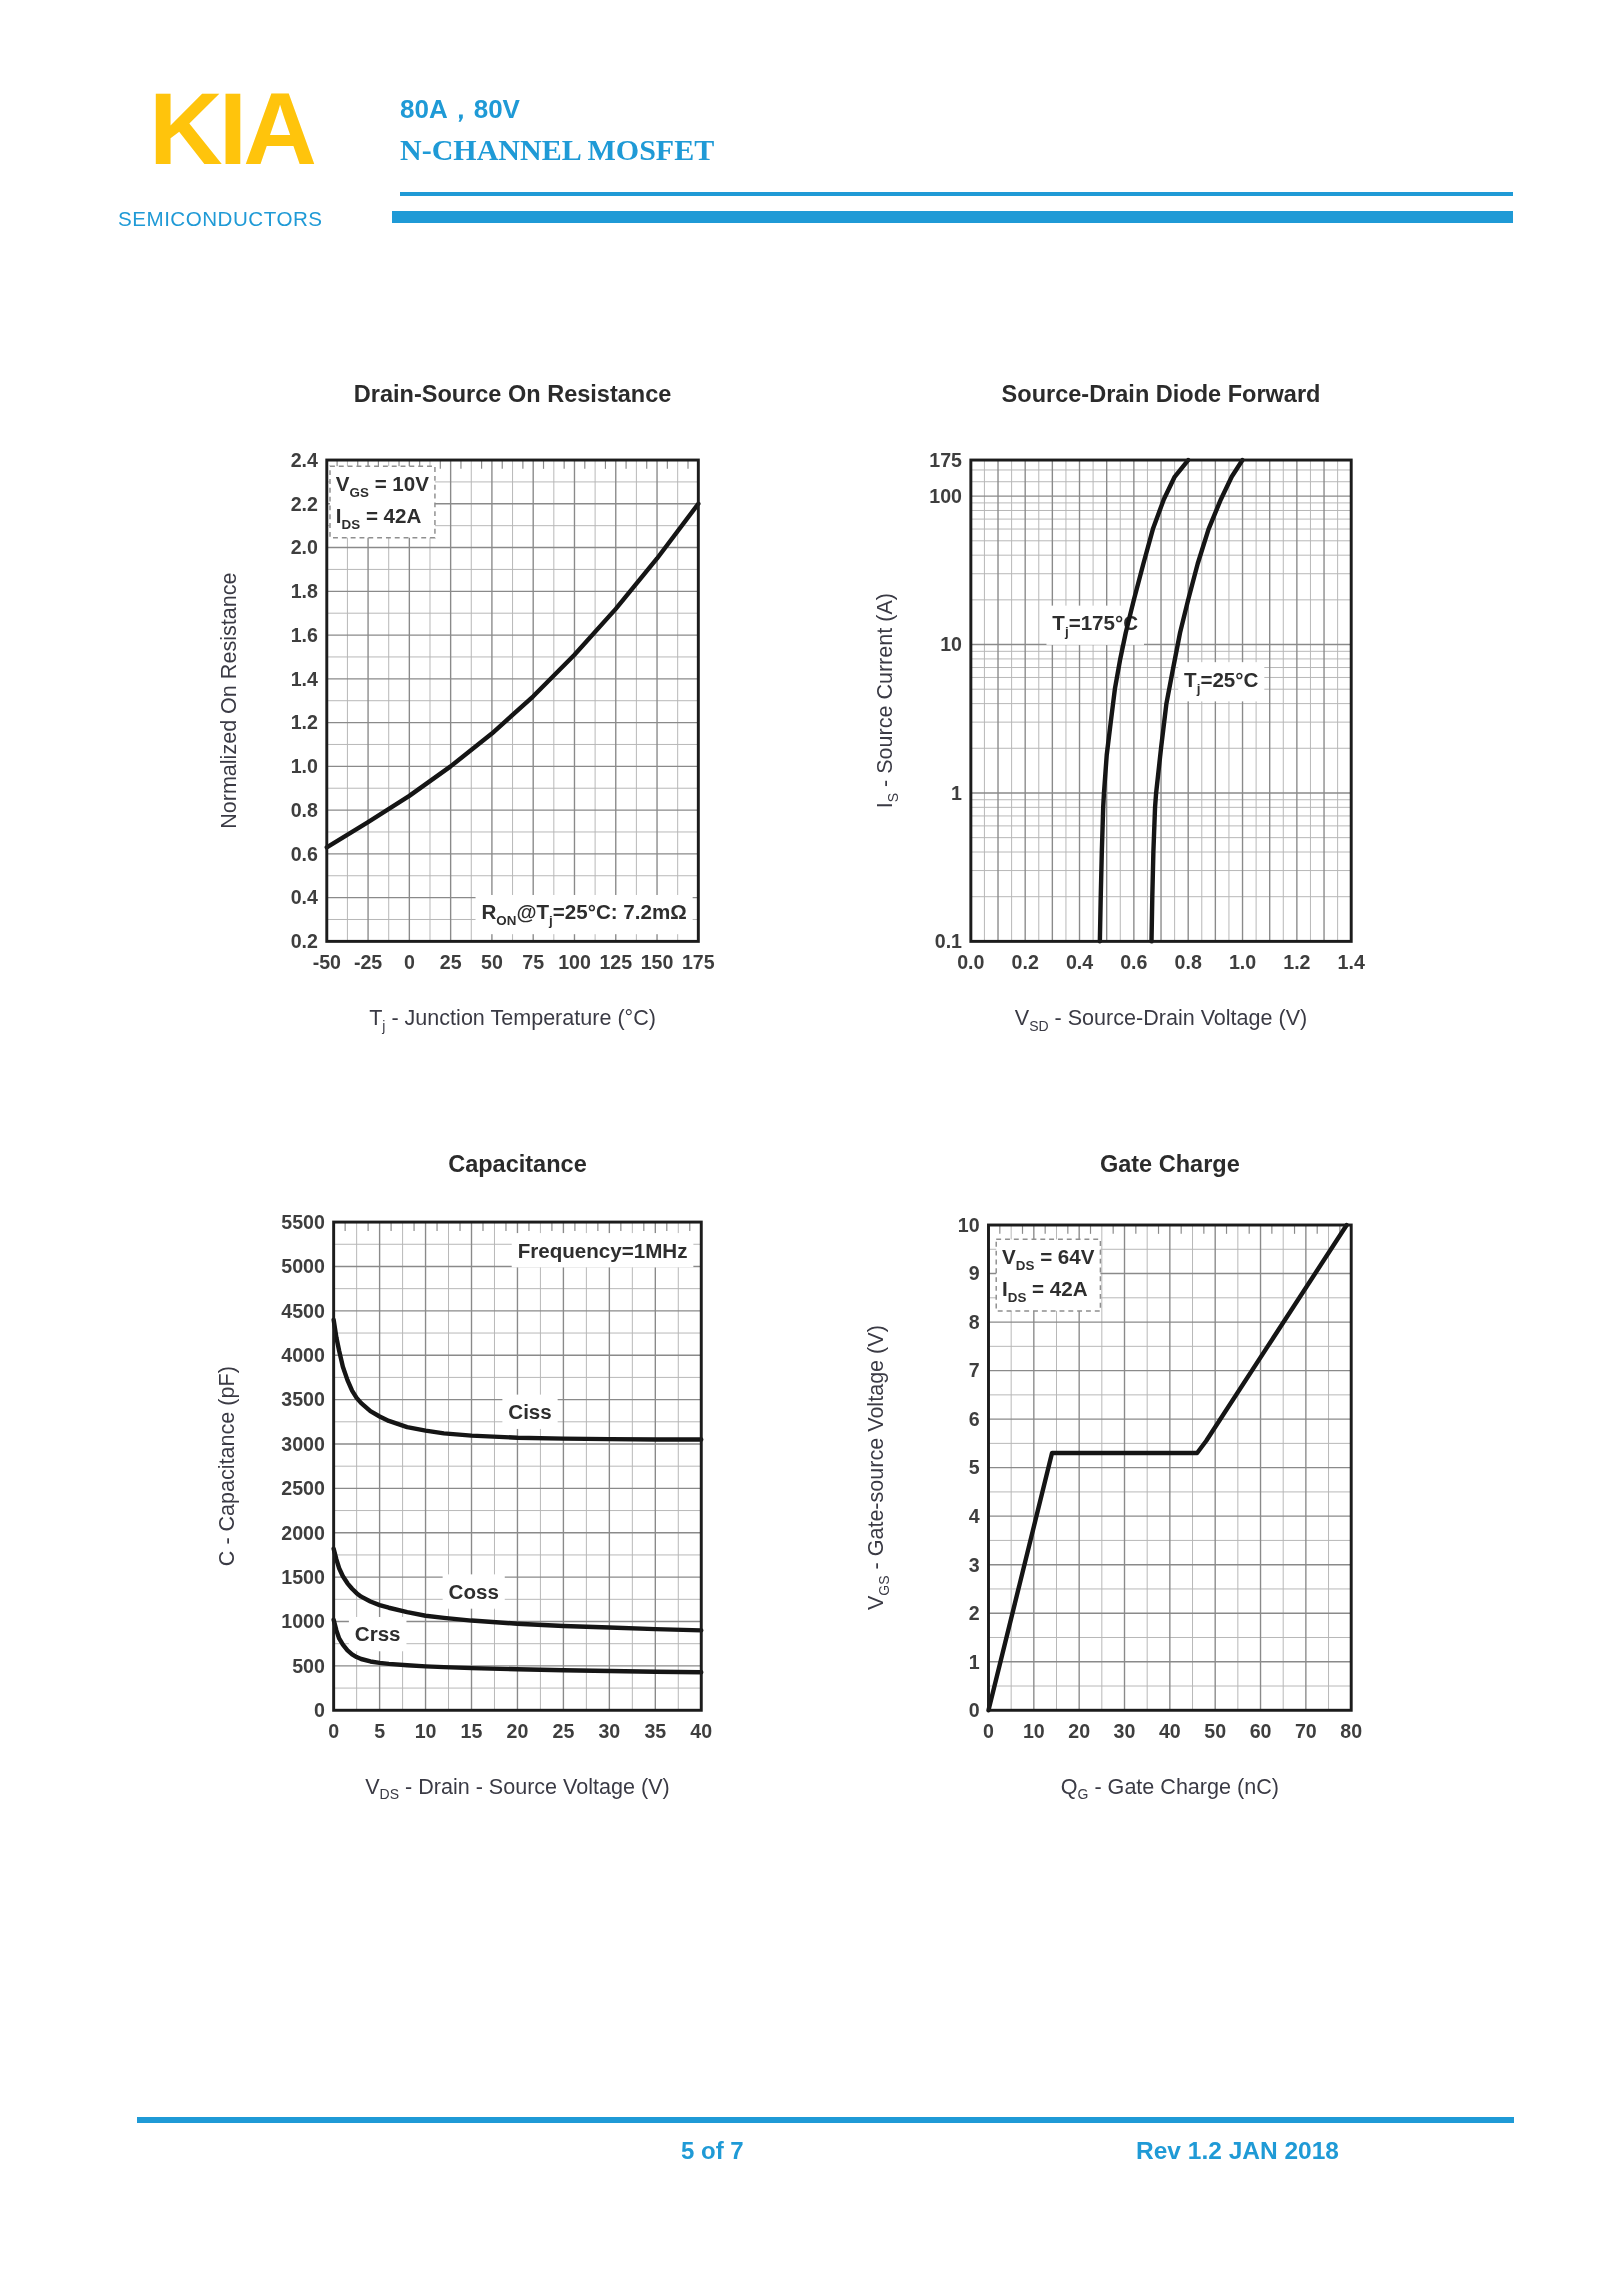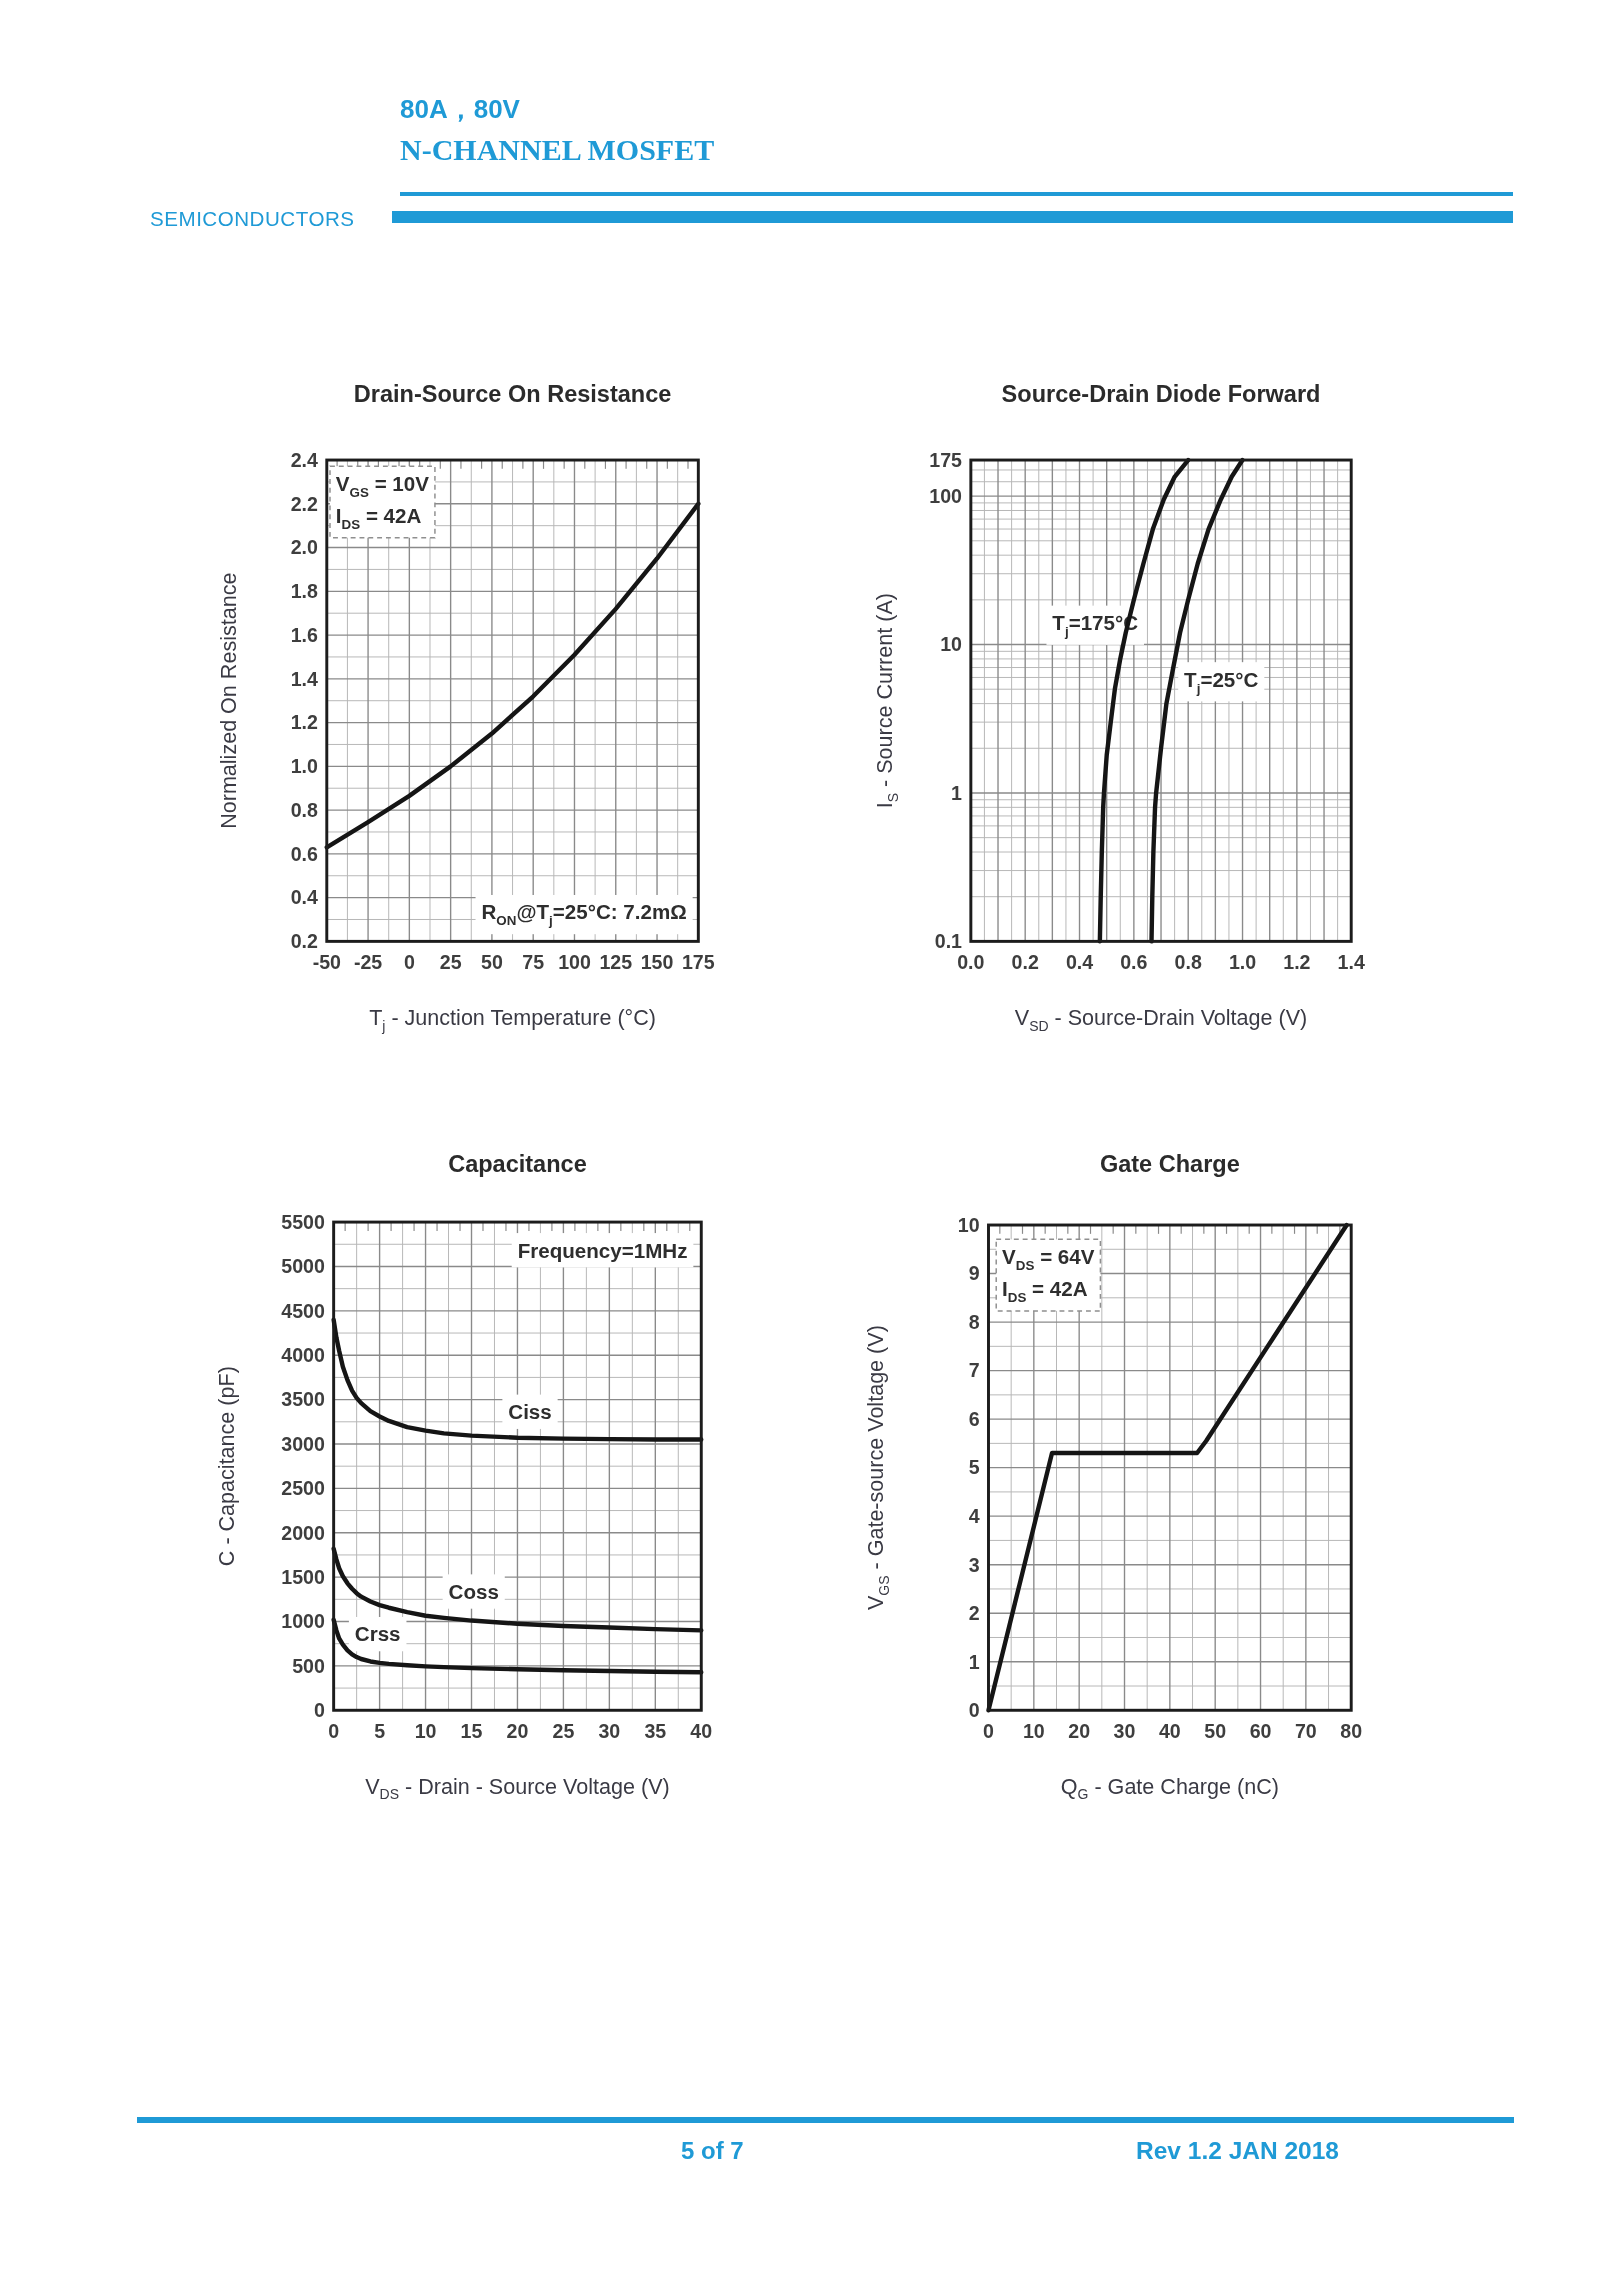--- a/index.html
+++ b/index.html
@@ -4,21 +4,21 @@
 <title>Datasheet Page</title>
 <style>
   html,body{margin:0;padding:0;background:#e8e8e8;}
   .page{
     position:relative;width:1620px;height:2293px;background:#ffffff;
     font-family:"Liberation Sans",sans-serif;overflow:hidden;margin:0 auto;
   }
   .abs{position:absolute;}
   
   .logo{left:149px;top:78px;font-size:102px;font-weight:800;letter-spacing:-3.9px;color:var(--yellow);line-height:1;}
-  .logo-sub{left:118px;top:207px;font-size:20.6px;font-weight:400;letter-spacing:0.5px;color:var(--cyan);margin-left:32px;}
+  .logo-sub{left:118px;top:207px;font-size:20.6px;font-weight:400;letter-spacing:0.5px;color:var(--cyan);}
   .sub1{left:400px;top:92px;font-size:26px;font-weight:700;color:var(--cyan);}
   .sub2{left:400px;top:133px;font-size:30px;font-weight:700;color:var(--cyan);font-family:Liberation Serif, serif;}
   .rule-thin{left:400px;top:192px;width:1113px;height:3.9px;background:var(--cyan);}
   .rule-thick{left:392px;top:211px;width:1121px;height:11.8px;background:var(--cyan);}
   .part{left:1117px;top:108px;width:387px;text-align:right;font-size:62px;font-weight:400;color:var(--cyan);}
   
   .chart{position:absolute;width:647px;height:706px;}
   #c0{left:167px;top:358px;} #c1{left:814px;top:358px;}
   #c2{left:167px;top:1122px;} #c3{left:814px;top:1122px;}
   svg .grid-minor{stroke:#b6b6b6;stroke-width:1;}
@@ -35,20 +35,21 @@
   
   .footer-rule{left:137px;top:2117px;width:1377px;height:5.9px;background:var(--cyan);}
   .page-num{left:681px;top:2137px;width:196px;text-align:left;font-size:24px;font-weight:700;color:var(--cyan);}
   .revision{left:1088px;top:2137px;width:299px;text-align:center;font-size:24.5px;font-weight:700;color:var(--cyan);}
 </style>
 </head>
 <body>
 
 <div class="page" style="--cyan: #1f9ad6; --yellow: #ffc40c;">
 
+  <div class="abs logo">KIA</div>
   <div class="abs logo-sub">SEMICONDUCTORS</div>
   <div class="abs sub1">80A，80V</div>
   <div class="abs sub2">N-CHANNEL MOSFET</div>
   <div class="abs rule-thin"></div>
   <div class="abs rule-thick"></div>
 
   <div id="c0" class="chart"><svg width="647" height="706" viewBox="0 0 660 720">
         <g>
           <line x1="184.05555555555554" y1="104" x2="184.05555555555554" y2="595" class="grid-minor"></line>
           <line x1="226.16666666666666" y1="104" x2="226.16666666666666" y2="595" class="grid-minor"></line>

